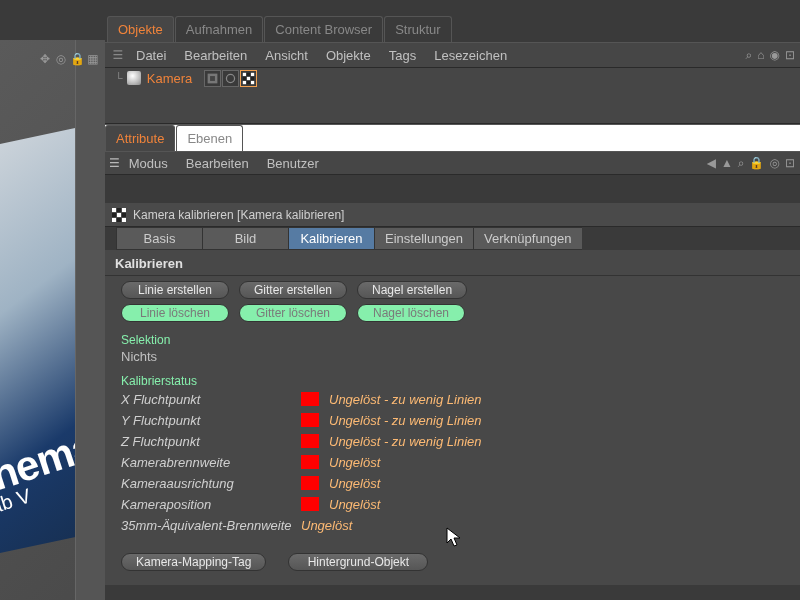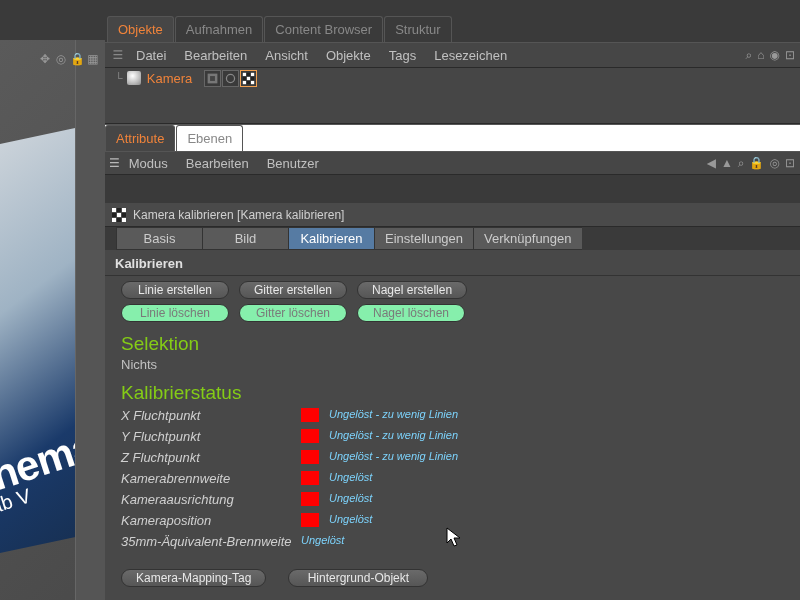--- a/index.html
+++ b/index.html
@@ -51,28 +51,28 @@
   .sub-tab:first-child { border-radius: 0; margin-left: 11px; }
   .sub-tab.active { background: #567ba3; color: #fff; }
 
   .section-header { color: #e0e0e0; font-weight: bold; padding: 6px 10px 4px 10px; background: #484848; border-bottom: 1px solid #333; font-size: 13px; }
 
   .btn-row { display: flex; gap: 10px; padding: 5px 16px; background: #484848; }
   .pill { display: inline-flex; align-items: center; justify-content: center; min-width: 108px; height: 18px; padding: 0 14px; background: linear-gradient(#6a6a6a, #565656); border: 1px solid #333; border-radius: 9px; color: #e8e8e8; cursor: pointer; font-size: 12px; }
   .pill.disabled { background: #86efac; color: #7a7a7a; cursor: default; }
 
   .prop-block { padding: 6px 16px 4px 16px; background: #484848; }
-  .prop-label { color: #84cc16; margin-bottom: 2px; font-size: 19px; }
+  .prop-label { color: #86efac; margin-bottom: 2px; font-size: 12px; }
   .prop-value { color: #c0c0c0; padding-bottom: 6px; font-size: 13px; }
 
   .status-grid { padding: 0 16px 8px 16px; background: #484848; }
   .status-row { display: flex; align-items: flex-start; height: 21px; font-style: italic; }
   .status-row .label { width: 180px; color: #d0d0d0; font-size: 13px; }
   .status-row .swatch { width: 18px; height: 14px; background: #ff0000; margin-right: 10px; }
-  .status-row .val { color: #7dd3fc; font-size: 11px; }
+  .status-row .val { color: #fdba74; font-size: 13px; }
 
   .bottom-btns { display: flex; gap: 22px; padding: 6px 16px 14px 16px; background: #484848; }
 
   .cursor { position: absolute; left: 446px; top: 527px; pointer-events: none; }
   .cursor svg { width: 16px; height: 22px; }
 </style>
 </head>
 <body>
 
 <div class="viewport-bg">

